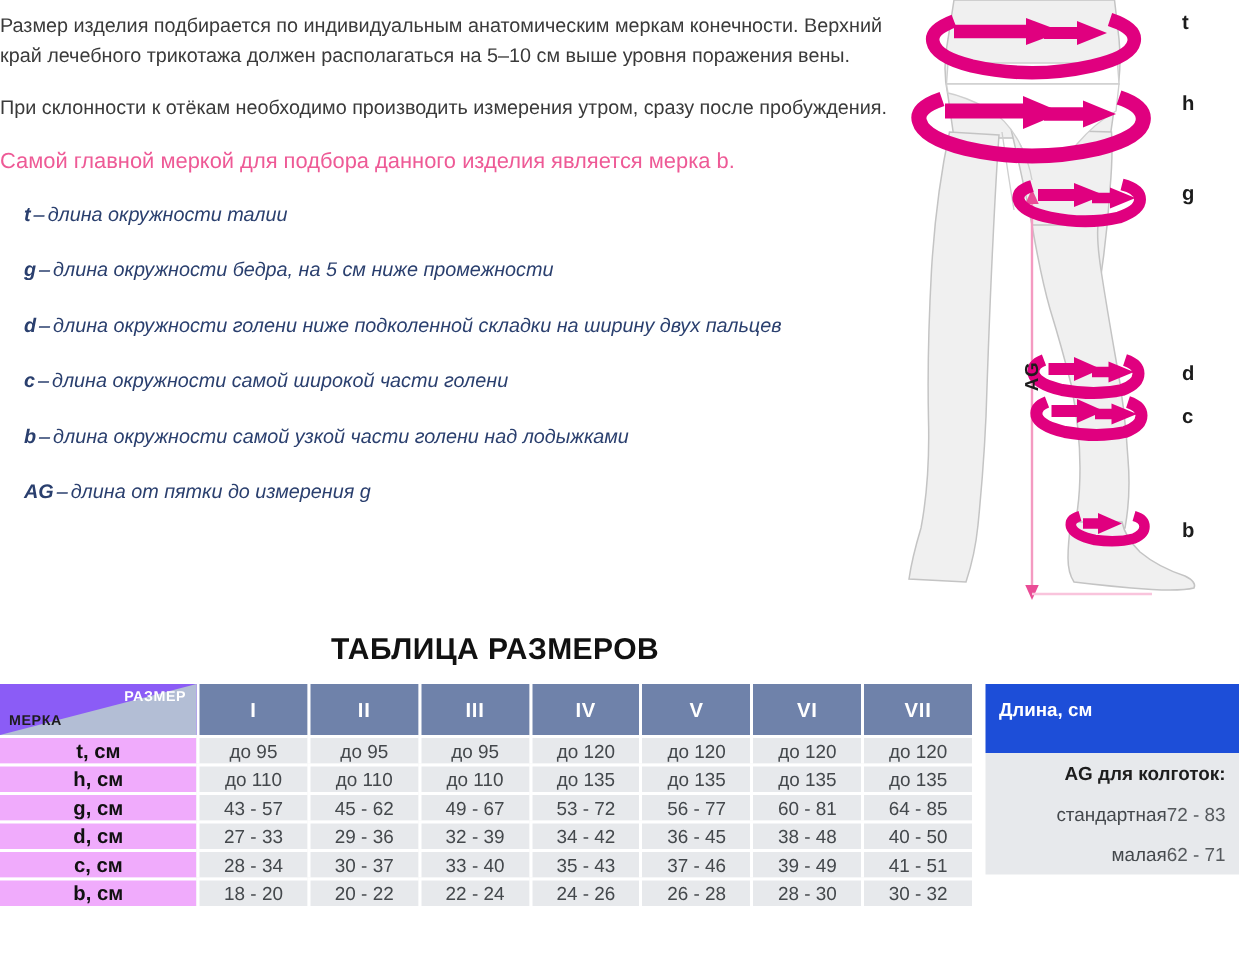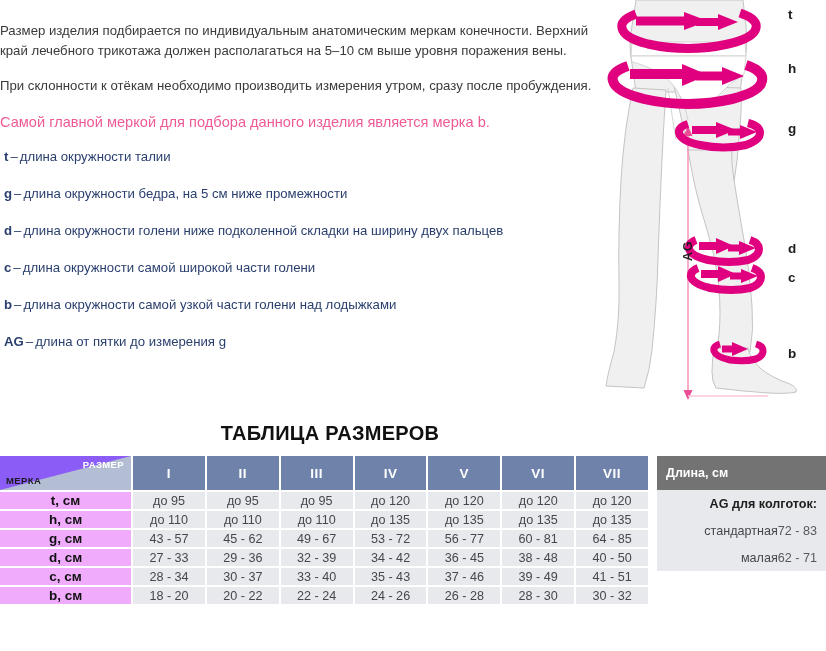--- a/index.html
+++ b/index.html
@@ -20,30 +20,30 @@
     width: 612px;
   }
   .para {
     color: #3a3a3a;
     font-size: 13.2px;
     line-height: 19.5px;
     margin: 0 0 16px 0;
     padding: 0;
     width: 600px;
   }
-  .para.first { margin-top: 21px; }
+  .para.first { margin-top: 7px; }
 
   .pink-head {
     color: #ee5a96;
     font-size: 14.6px;
     line-height: 20px;
     margin: 8px 0 16px 0;
   }
 
-  .legend-list { margin: 4px; padding: 0; }
+  .legend-list { margin: 16px; padding: 0; font-style: italic; }
   .legend-row {
     color: #2a3f6e;
     font-size: 13.2px;
     line-height: 17px;
     margin-bottom: 20px;
     white-space: nowrap;
   }
   .legend-key { font-weight: bold; }
   .legend-dash { padding: 0 2px; }
 
@@ -158,25 +158,25 @@
     border-left: 2px solid #ffffff;
   }
 
   
   .len-panel {
     position: absolute;
     left: 657px; top: 456px;
     width: 169px;
   }
   .len-head {
-    background: #737373;
+    background: #1d4ed8;
     color: #ffffff;
     font-size: 12.5px;
     font-weight: bold;
-    height: 34px;
+    height: 46px;
     line-height: 34px;
     padding-left: 9px;
   }
   .len-body {
     background: #e7e9ec;
     padding: 0;
     text-align: right;
   }
   .len-row {
     display: flex;

